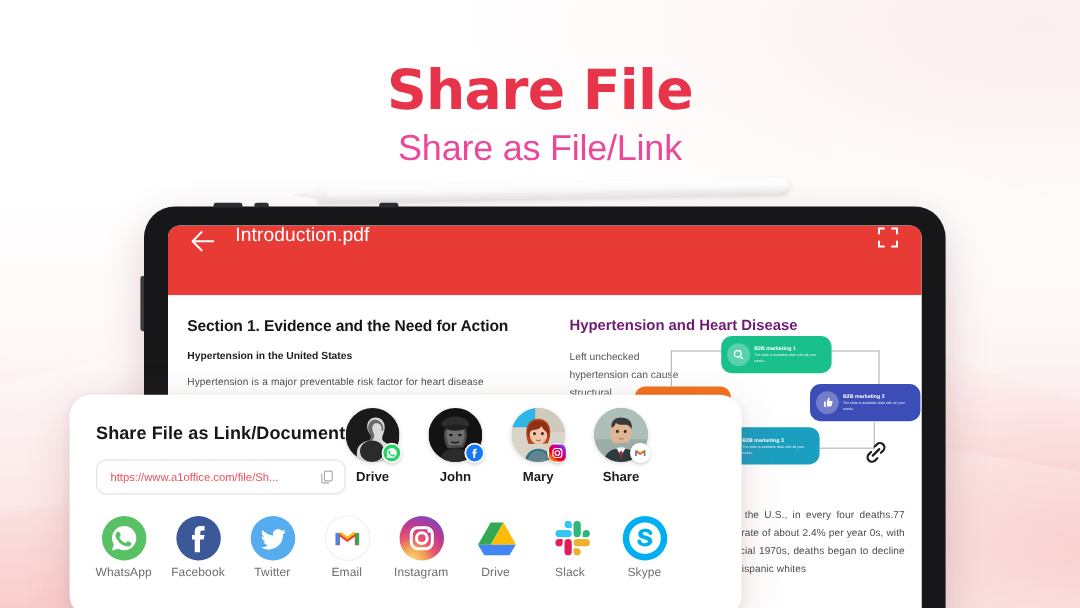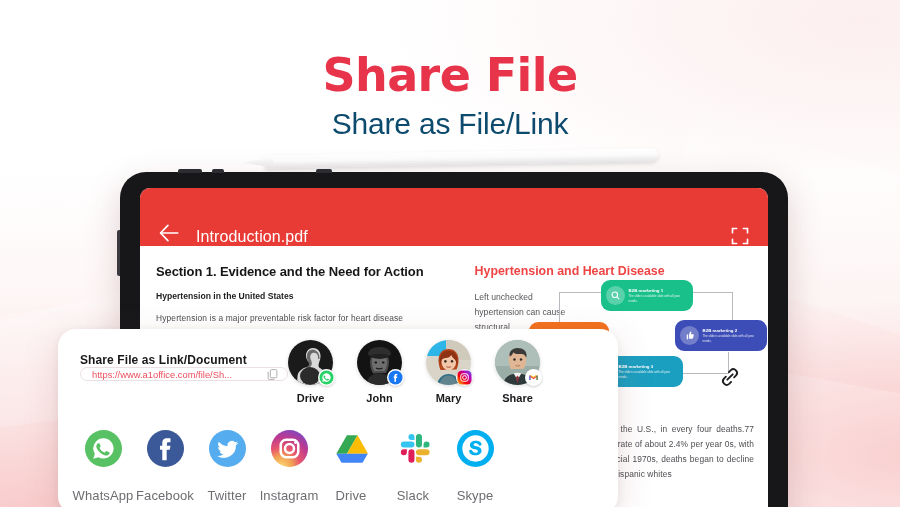--- a/index.html
+++ b/index.html
@@ -25,21 +25,21 @@
   .s3{ left:-10%; bottom:18%; width:40%; height:22%; transform:rotate(-7deg); background:rgba(255,255,255,.18); }
   .s4{ right:-8%; top:30%; width:34%; height:30%; transform:rotate(18deg); background:rgba(255,255,255,.22); }
 
   
   .head { position:absolute; top:26px; left:0; right:0; text-align:center; z-index:6;margin-top:24px; }
   .title {
     font-size:46px; font-weight:bold; color:#e8344a; letter-spacing:-.6px;
     line-height:1.1; font-family:"DejaVu Sans", sans-serif;
   }
   .subtitle {
-    margin-top:6px; font-size:30px; color:#0c4a6e; font-weight:400;
+    margin-top:6px; font-size:30px; color:#ec4899; font-weight:400;
     letter-spacing:-.2px; font-family:"Liberation Sans", sans-serif;
   }
 
   
   #stylus{
     position:absolute; left:243px; top:152px; width:415px; height:13px; z-index:7;
     transform:rotate(-1.1deg);
   }
   .pen-body{
     position:absolute; left:22px; top:0; right:0; height:13px;
@@ -68,40 +68,40 @@
     position:absolute; left:-3px; top:58px; width:3px; height:46px;
     background:#3a3a3f; border-radius:2px 0 0 2px;
   }
   #screen{
     position:absolute; left:20px; top:16px; right:20px; bottom:0;
     background:#ffffff; border-radius:10px 10px 0 0; overflow:hidden;
   }
 
   
   #pdfbar{
-    height:58px; background:#e83b36; display:flex; align-items:flex-end;
+    height:58px; background:#e83b36; display:flex; align-items:flex-start;
     padding:0 18px 0 16px; color:#fff;
   }
   .back-ico{ width:26px; height:26px; flex:none; }
   .pdfname{ font-size:16px; margin-left:14px; letter-spacing:.1px; }
   .spacer{ flex:1 1 auto; }
   .fs-ico{ width:20px; height:20px; flex:none; }
 
   
   #pdfbody{ position:absolute; left:0; right:0; top:58px; bottom:0; background:#fff; display:flex; }
   .col{ padding:18px 16px 0 16px; }
   .colL{ width:52%; }
   .colR{ width:48%; padding-left:8px; position:relative; }
   .h-sec{ font-size:13px; font-weight:bold; color:#161619; letter-spacing:-.1px; }
   .h-sub{ font-size:8.6px; font-weight:bold; color:#1d1d20; margin-top:12px; }
   .p-body{
     font-size:8.4px; color:#4d4d52; line-height:1.85; margin-top:10px;
     text-align:justify; letter-spacing:.15px;
   }
-  .h-sec2{ font-size:12.4px; font-weight:bold; color:#ef4444; }
+  .h-sec2{ font-size:12.4px; font-weight:bold; color:#701a75; }
   .p-body2{ font-size:8.6px; color:#56565c; line-height:1.75; margin-top:12px; width:92px; }
   .p-body3{
     font-size:8.4px; color:#4d4d52; line-height:1.8; text-align:justify;
     position:absolute; left:48px; right:14px; top:176px; letter-spacing:.1px;
   }
 
   
   #diagram{ position:absolute; left:62px; top:34px; width:230px; height:118px; }
   .dgbox{
     position:absolute; border-radius:9px; display:flex; align-items:center;
@@ -126,23 +126,23 @@
   .al4{ left:154px; top:72px; width:46px; height:22px; border-left:none; border-top:none; }
   #linkico{ position:absolute; left:188px; top:84px; width:26px; height:26px; }
 
   
   #share{
     position:absolute; left:58px; top:329px; width:560px; height:185px; z-index:14;
     background:#fff; border-radius:18px;
     box-shadow:0 10px 36px rgba(150,80,80,.18), 0 2px 10px rgba(0,0,0,.06);
     padding:24px 22px 0 22px;
   }
-  .share-title{ font-size:12px; font-weight:bold; color:#17171a; letter-spacing:.1px; }
+  .share-title{ font-size:15px; font-weight:bold; color:#17171a; letter-spacing:.1px; }
   .url-row{
-    width:208px; height:14px; border:1px solid #e9e1e1;
+    margin-top:13px; width:208px; height:29px; border:1px solid #e9e1e1;
     border-radius:8px; display:flex; align-items:center; padding:0 8px 0 11px;
     background:#fff;
     justify-content:space-between;
   }
   .url-txt{
     font-size:9.4px; color:#ec4f5d; flex:1; white-space:nowrap; overflow:hidden;
     text-overflow:clip;
   }
   .copy-ico{ width:13px; height:13px; flex:none; opacity:.55; }
 
@@ -162,21 +162,21 @@
   }
   .badge svg{ width:15px; height:15px; display:block; }
   .cname{ margin-top:7px; font-size:11px; font-weight:bold; color:#1a1a1d; }
 
   
   #apps{
     position:absolute; left:72px; top:429px; display:flex; gap:0; z-index:15;
   }
   .app{ width:62px; text-align:center; }
   .appico{ width:39px; height:39px; margin:0 auto; display:block; }
-  .aname{ margin-top:20px; font-size:13px; color:#6d6d72; letter-spacing:.1px; }
+  .aname{ margin-top:4px; font-size:10px; color:#6d6d72; letter-spacing:.1px; }
 </style>
 </head>
 <body>
 
 <div id="bg">
   <div class="bgwash"></div>
   <div class="bgshard s1"></div>
   <div class="bgshard s2"></div>
   <div class="bgshard s3"></div>
   <div class="bgshard s4"></div>
@@ -436,20 +436,30 @@
   </div>
 
   <div class="app">
     <svg class="appico" viewBox="0 0 40 40">
       <circle cx="20" cy="20" r="19" fill="#55acee"></circle>
       <path d="M31 14.2a8.7 8.7 0 0 1-2.5.7 4.4 4.4 0 0 0 1.9-2.4c-.8.5-1.8.9-2.8 1.1a4.4 4.4 0 0 0-7.5 4 12.5 12.5 0 0 1-9-4.6 4.4 4.4 0 0 0 1.3 5.9c-.7 0-1.4-.2-2-.5a4.4 4.4 0 0 0 3.5 4.3c-.6.2-1.3.2-2 .1a4.4 4.4 0 0 0 4.1 3.1 8.9 8.9 0 0 1-6.5 1.8 12.4 12.4 0 0 0 19.1-11c.9-.6 1.7-1.4 2.4-2.3z" fill="#fff"></path>
     </svg>
     <div class="aname">Twitter</div>
   </div>
 
+  <div class="app">
+    <svg class="appico" viewBox="0 0 40 40">
+      <circle cx="20" cy="20" r="19" fill="#fff" stroke="#f0f0f0"></circle>
+      <path d="M10 15.6V26h3.6v-7.3L20 23.2l6.4-4.5V26H30V15.6h-2.9L20 20.8l-7.1-5.2z" fill="#ea4335"></path>
+      <path d="M10 15.6h3v10.3h-3z" fill="#4285f4"></path>
+      <path d="M27 15.6h3v10.3h-3z" fill="#34a853"></path>
+      <path d="M12.9 15.6 20 20.8l7.1-5.2-1.4-1.2L20 18.6l-5.7-4.2z" fill="#fbbc04"></path>
+    </svg>
+    <div class="aname">Email</div>
+  </div>
 
   <div class="app">
     <svg class="appico" viewBox="0 0 40 40">
       <defs>
           <radialGradient id="ig2" cx="28%" cy="100%" r="115%">
         <stop offset="0" stop-color="#ffd676"></stop>
             <stop offset=".25" stop-color="#f2a454"></stop>
         <stop offset=".45" stop-color="#e8566d"></stop>
             <stop offset=".7" stop-color="#bb3a91"></stop>
         <stop offset="1" stop-color="#6e4bd0"></stop>

